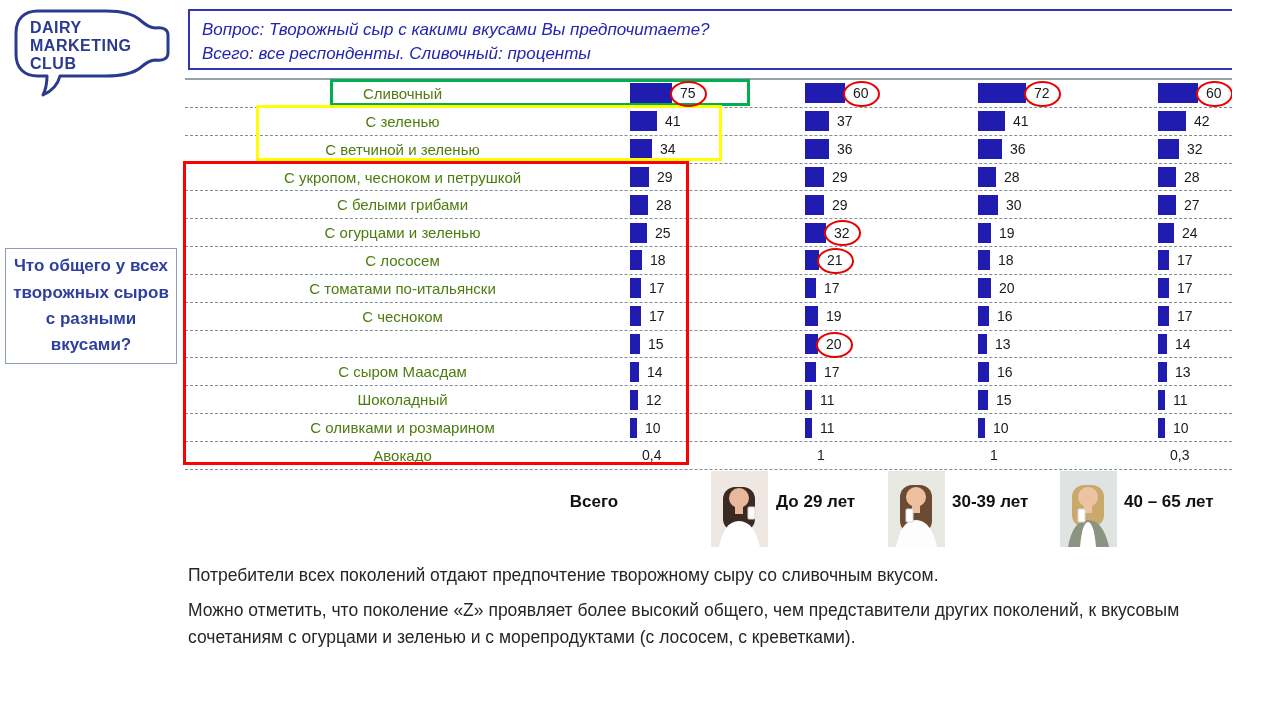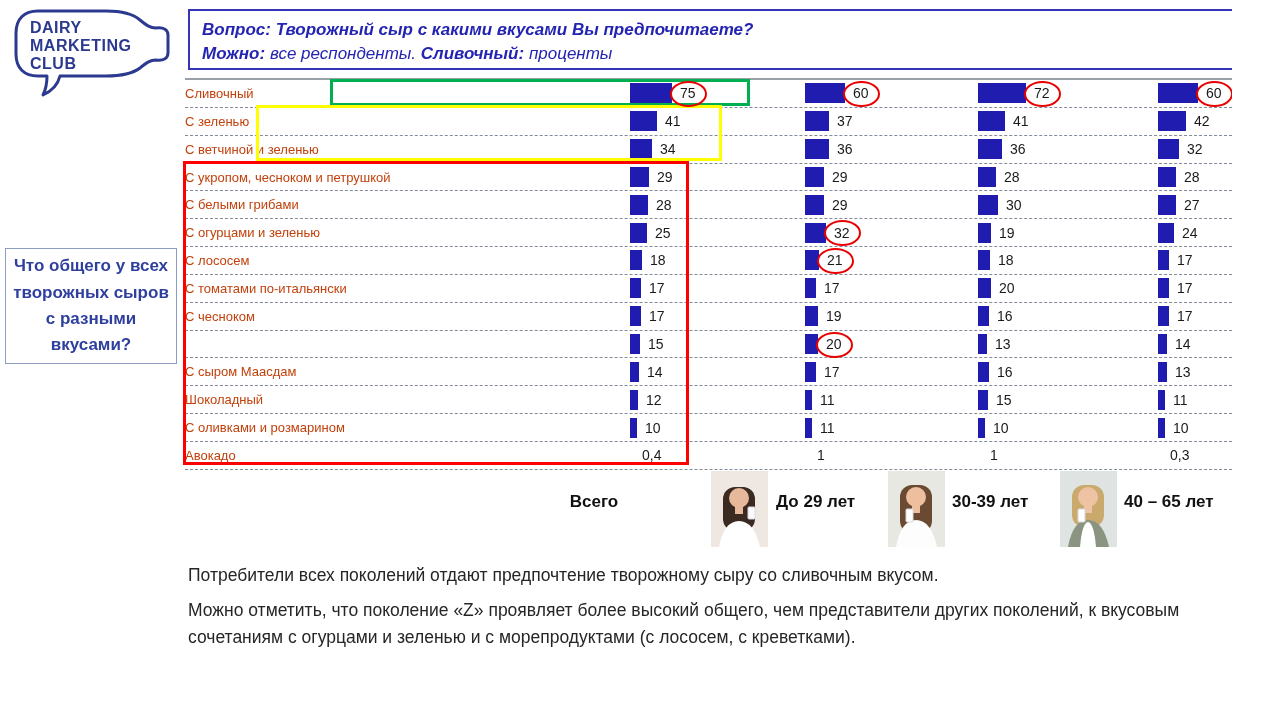--- a/index.html
+++ b/index.html
@@ -7,32 +7,32 @@
          font-family:"Liberation Sans", sans-serif;}
 
   
   .logo{position:absolute;left:8px;top:3px;width:176px;height:96px;}
   .logo svg{display:block;}
 
   
   .header-box{position:absolute;left:188px;top:9px;width:1079px;height:61px;
               border:2px solid #3434b4;box-sizing:border-box;padding:7px 12px 0 12px;}
   .header-line{font-size:17px;font-style:italic;color:#2424b2;line-height:24px;white-space:nowrap;}
-  .hb{font-weight:bold;}
+  .hb{font-weight:normal;}
 
   
   .sidebar-box{position:absolute;left:5px;top:228px;width:172px;height:116px;
                border:1px solid #8c9dc0;box-sizing:border-box;display:flex;align-items:center;justify-content:center;margin-top:20px;}
   .sidebar-box .txt{font-size:17px;font-weight:bold;color:#2e3f9e;text-align:center;line-height:1.55;padding:0 4px;}
 
   
   .chart{position:absolute;left:185px;top:78px;width:1082px;height:390px;border-top:2px solid #9aa0a8;box-sizing:content-box;}
   .crow{position:relative;height:27.857px;border-bottom:1px dashed #828c99;box-sizing:border-box;}
-  .clabel{position:absolute;left:0;top:0;width:435px;height:100%;text-align:left;
-          font-size:13px;color:#c2410c;line-height:27px;white-space:nowrap;}
+  .clabel{position:absolute;left:0;top:0;width:435px;height:100%;text-align:center;
+          font-size:15px;color:#4d7c0f;line-height:27px;white-space:nowrap;}
   .ccell{position:absolute;top:0;height:100%;width:170px;display:flex;align-items:center;}
   .cbar{height:20px;background:#1f1caf;}
   .cval{font-size:14px;color:#1a1a1a;margin-left:8px;position:relative;z-index:2;}
   .cval.noBar{margin-left:12px;}
   .oval{position:absolute;width:37px;height:26px;border:2.5px solid #e90000;border-radius:50%;
         box-sizing:border-box;top:1px;z-index:3;pointer-events:none;}
 
   
   .hl{position:absolute;box-sizing:border-box;background:transparent;}
   .hl-green{left:330px;top:79px;width:420px;height:27px;border:3px solid #00B050;}
@@ -67,21 +67,21 @@
       <text x="22" y="66" font-family="Liberation Sans, sans-serif" font-size="16" font-weight="bold" fill="#2b3a8f" letter-spacing="0.5">CLUB</text>
     </svg>
   </div>
 
   <div class="header-box">
     <div class="header-line">
       <span class="hb">Вопрос:</span>
       <span class="hb">Творожный сыр с какими вкусами Вы предпочитаете?</span>
     </div>
     <div class="header-line">
-      <span class="hb">Можно:</span>
+      <span class="hb">Всего:</span>
       <span>все респонденты.</span>
       <span class="hb">Сливочный:</span>
       <span>проценты</span>
     </div>
   </div>
 
   <div class="sidebar-box">
     <div class="txt">Что общего у всех творожных сыров с разными вкусами?</div>
   </div>
 

